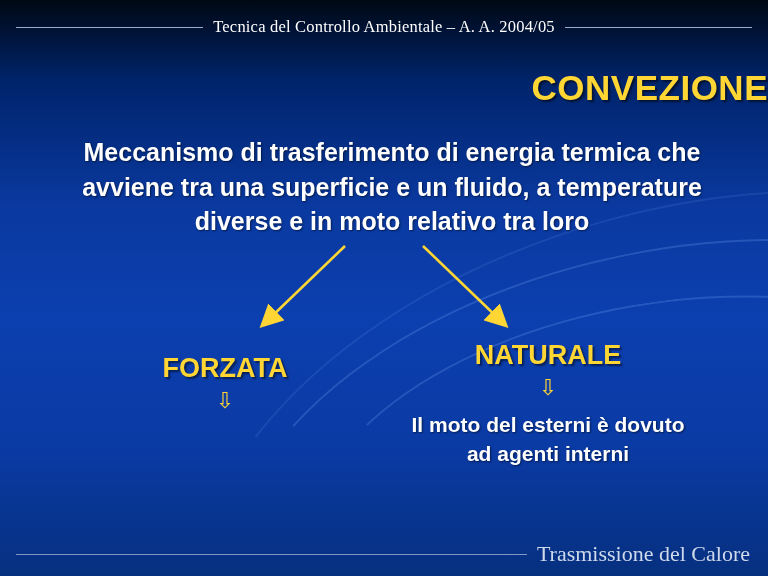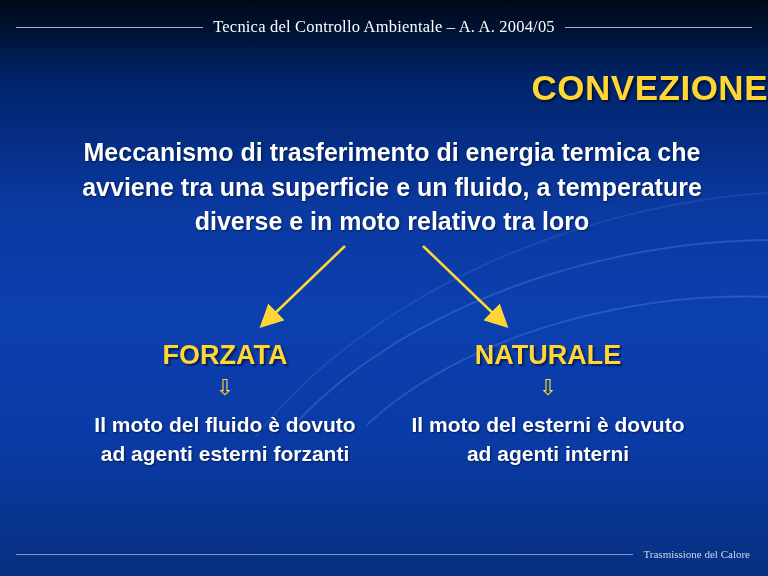--- a/index.html
+++ b/index.html
@@ -90,21 +90,21 @@
   .footer .rule {
     flex: 1 1 auto;
     height: 1px;
     background: #9fb2d4;
     opacity: 0.8;
     margin-left: 16px;
     margin-right: 10px;
   }
   .footer-text {
     font-family: "Liberation Serif", serif;
-    font-size: 11px;
+    font-size: 22px;
     color: #cfd9ec;
     white-space: nowrap;
     margin-right: 18px;
   }
 
   .title {
     position: absolute;
     top: 68px;
     left: 0;
     width: 768px;
@@ -140,21 +140,21 @@
 
   .branch {
     position: absolute;
     top: 340px;
     width: 768px;
   }
   .col {
     position: absolute;
     text-align: center;
   }
-  .col.left  { left: 80px;  width: 290px; }
+  .col.left  { left: 80px;  width: 290px; margin-top: 13px; }
   .col.right { left: 403px; width: 290px; }
 
   .branch-title {
     font-size: 27px;
     font-weight: bold;
     color: #ffd633;
     text-shadow: 2px 2px 2px rgba(0,0,0,0.5);
     margin-bottom: 6px;
   }
   .branch-arrow {
@@ -201,21 +201,20 @@
     </g>
     <g>
       <line x1="423" y1="8" x2="500" y2="82" stroke="#ffd633" stroke-width="2.6" marker-end="url(#ah)"></line>
     </g>
   </svg>
 
   <div class="branch">
     <div class="col left">
       <div class="branch-title">FORZATA</div>
       <div class="branch-arrow">⇩</div>
-      <div class="branch-body">Il moto del fluido è dovuto ad agenti esterni forzanti</div>
     </div>
     <div class="col right">
       <div class="branch-title">NATURALE</div>
       <div class="branch-arrow">⇩</div>
       <div class="branch-body">Il moto del esterni è dovuto ad agenti interni</div>
     </div>
   </div>
 
   <div class="footer">
     <div class="rule"></div>

